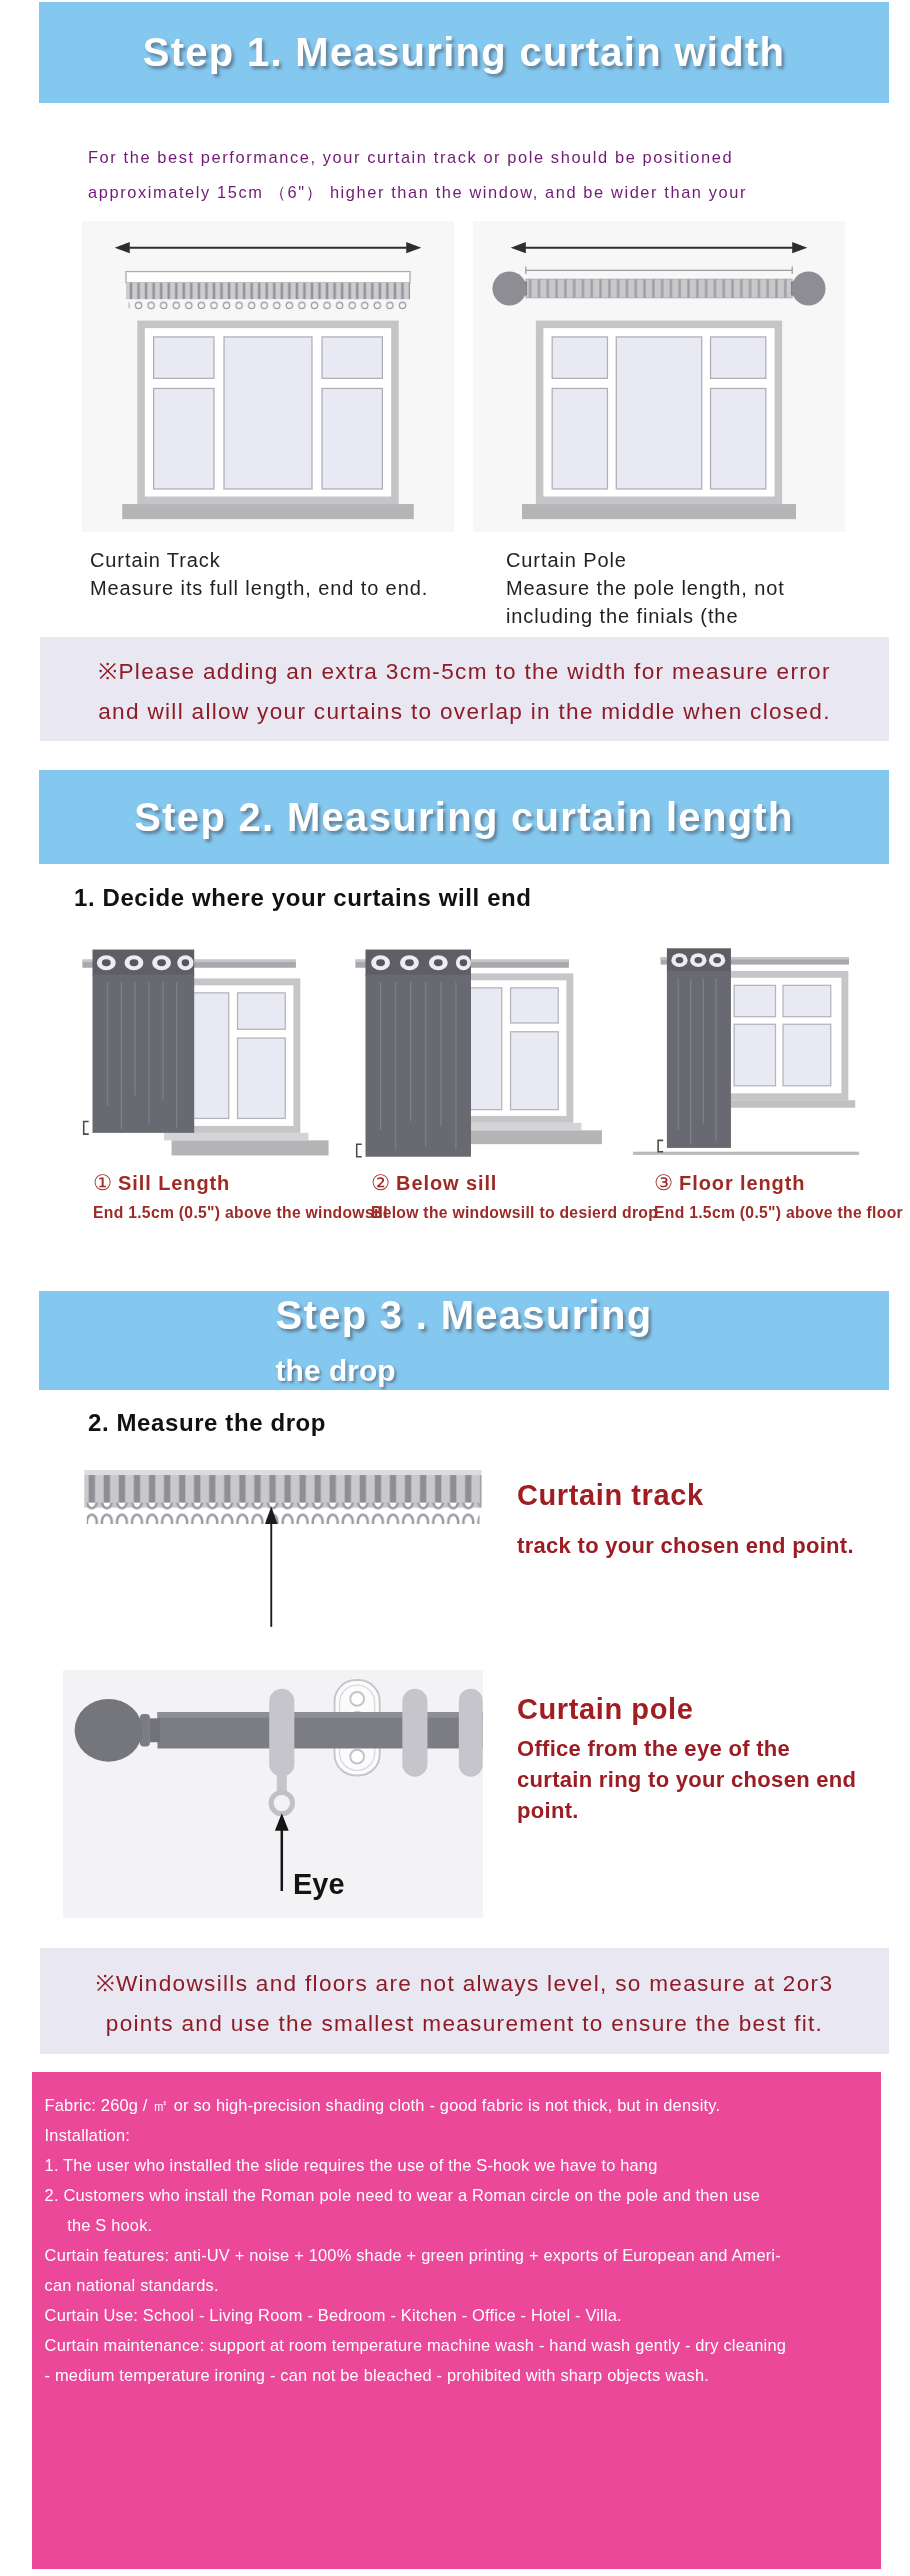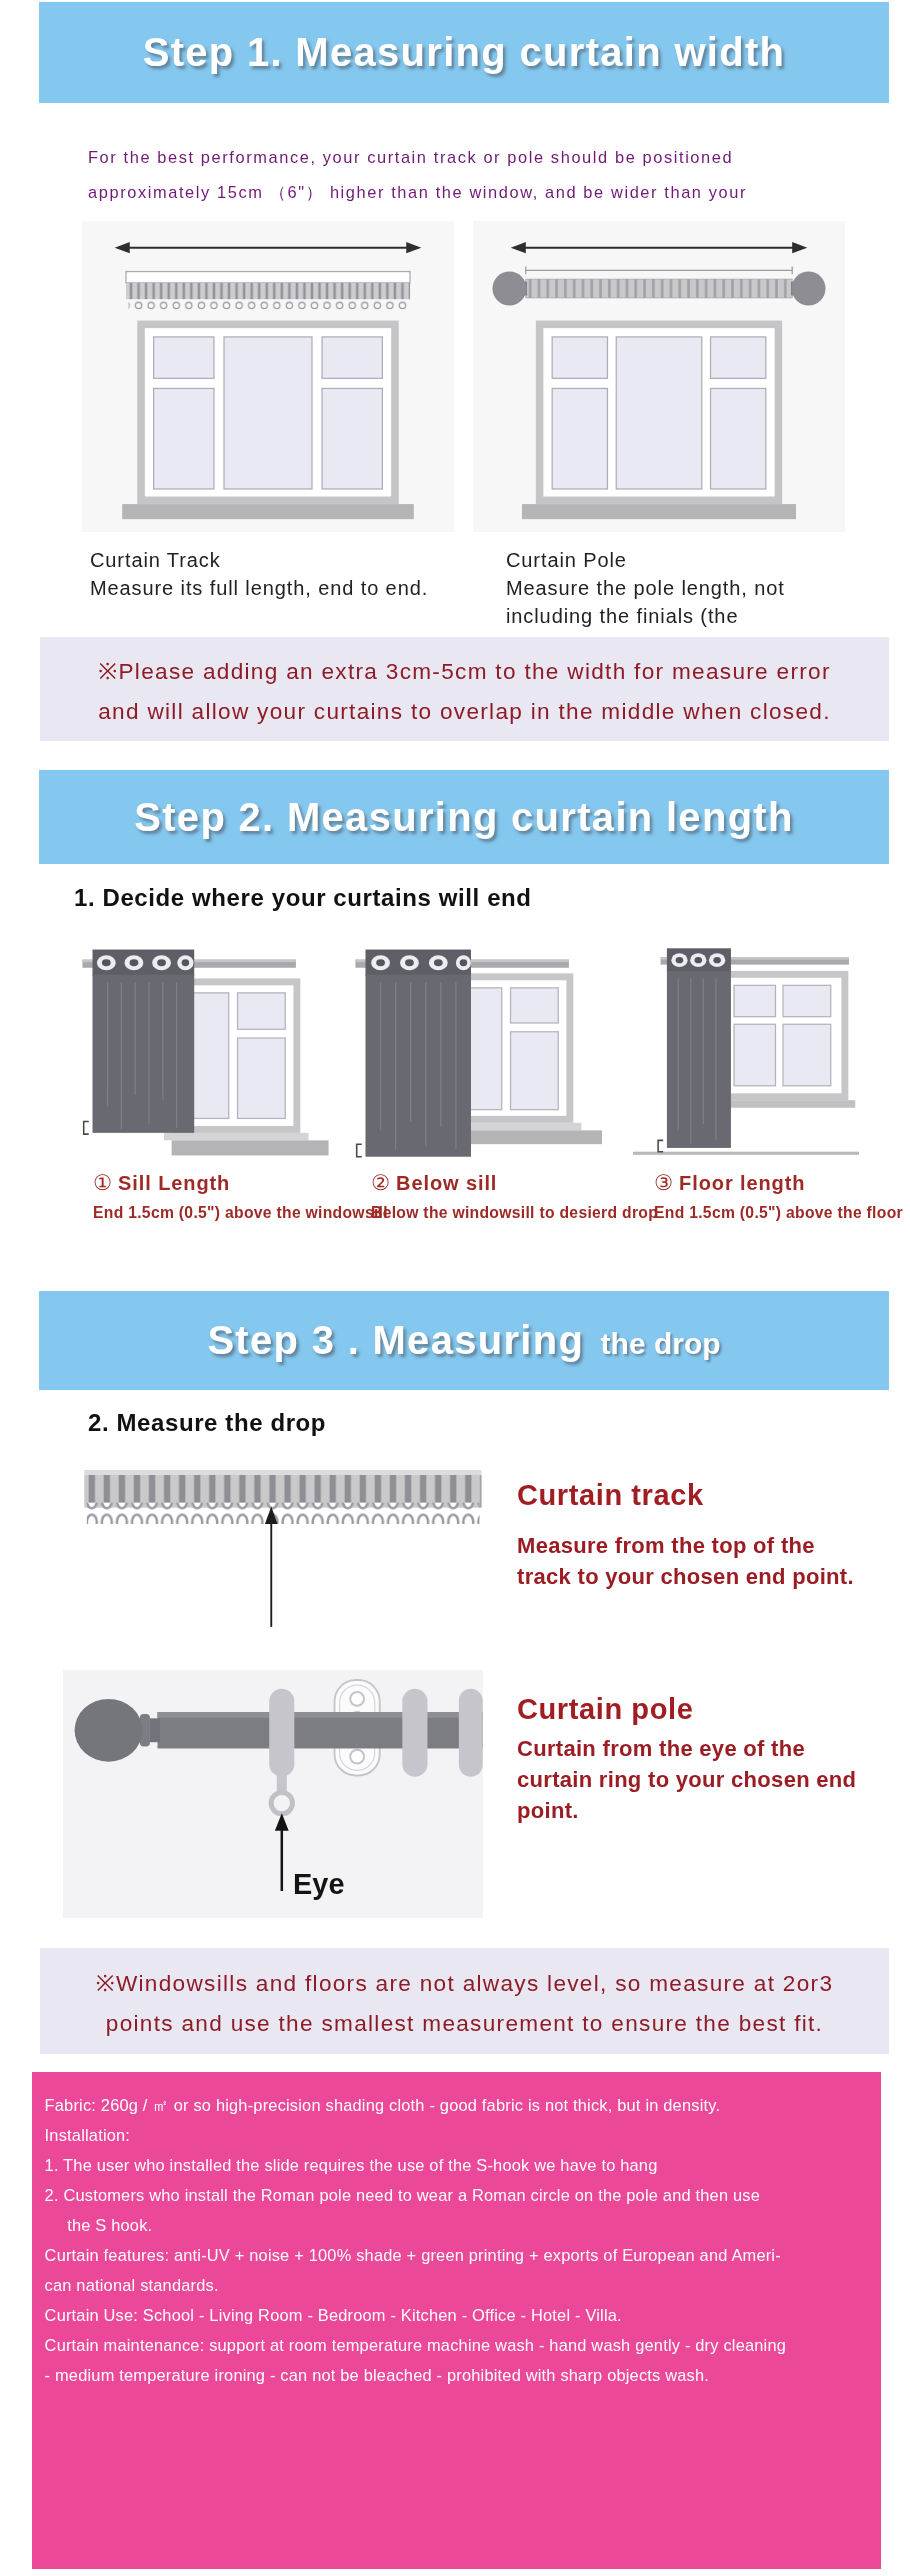--- a/index.html
+++ b/index.html
@@ -7,21 +7,21 @@
   .page { position:relative; width:910px; height:2576px; background:#ffffff; overflow:hidden; }
 
   
   .band { position:absolute; left:39px; width:850px; background:#85c8ef;
           display:flex; align-items:center; justify-content:center; }
   #band1 { top:1.9px;    height:101px; }
   #band2 { top:770px; height:94px; }
   #band3 { top:1291px; height:99px; }
   .band-title { font-size:40px; font-weight:bold; color:#ffffff; letter-spacing:1.3px;
                 text-shadow:2.5px 2.5px 3.1px rgba(60,60,70,0.5); white-space:nowrap; }
-  .band-title-row { display:flex; align-items:baseline; gap:16.4px; }
+  .band-title-row { display:flex; align-items:baseline; gap:16.4px;flex-direction:column; }
   .band-title-sub { font-size:30px; font-weight:bold; color:#ffffff; letter-spacing:0;
                     text-shadow:1.9px 1.9px 2.5px rgba(60,60,70,0.5); }
 
   
   .intro { position:absolute; left:88px; top:140px; font-size:16.4px; color:#701a75;
            letter-spacing:1.6px; line-height:35px; white-space:nowrap; }
 
   
   .illus-box { position:absolute; top:221px; width:372px; height:311px; background:#f7f7f8; }
   #boxL { left:82px; }
@@ -321,21 +321,20 @@
     <rect x="0" y="8" width="633" height="52" fill="url(#ribsT)"></rect>
     <rect x="4" y="52" width="626" height="34" fill="url(#eyesT)"></rect>
     <g>
       <line x1="298" y1="250" x2="298" y2="78" stroke="#1c1c1c" stroke-width="3"></line>
       <polygon points="298,58 288,86 308,86" fill="#1c1c1c"></polygon>
     </g>
   </svg>
 
   <div class="red-title" id="trackTitle">Curtain track</div>
   <div class="red-body" id="trackBody">
-    <div>Measure from the top of the</div>
     <div>track to your chosen end point.</div>
   </div>
 
   <div id="poleBox">
     <svg width="420" height="248" viewBox="0 0 668 395">
       <g>
         <rect x="432" y="16" width="72" height="152" rx="34" fill="#fbfbfc" stroke="#c5c5cc" stroke-width="3"></rect>
         <rect x="440" y="24" width="56" height="136" rx="28" fill="none" stroke="#d8d8de" stroke-width="2"></rect>
         <circle cx="468" cy="46" r="11" fill="#ffffff" stroke="#c2c2c8" stroke-width="3"></circle>
         <circle cx="468" cy="138" r="11" fill="#ffffff" stroke="#c2c2c8" stroke-width="3"></circle>
@@ -358,21 +357,21 @@
       <g>
         <line x1="348" y1="352" x2="348" y2="252" stroke="#141414" stroke-width="4"></line>
         <polygon points="348,228 337,256 359,256" fill="#141414"></polygon>
       </g>
       <text x="366" y="356" font-size="46" font-weight="bold" fill="#141414">Eye</text>
     </svg>
   </div>
 
   <div class="red-title" id="poleTitle">Curtain pole</div>
   <div class="red-body" id="poleBody">
-    <div>Curtain from the eye of the</div>
+    <div>Office from the eye of the</div>
     <div>curtain ring to your chosen end</div>
     <div>point.</div>
   </div>
 
   <div class="note" id="note2">
     <div>※Windowsills and floors are not always level, so measure at 2or3</div>
     <div>points and use the smallest measurement to ensure the best fit.</div>
   </div>
 
   <div id="infoBox">

